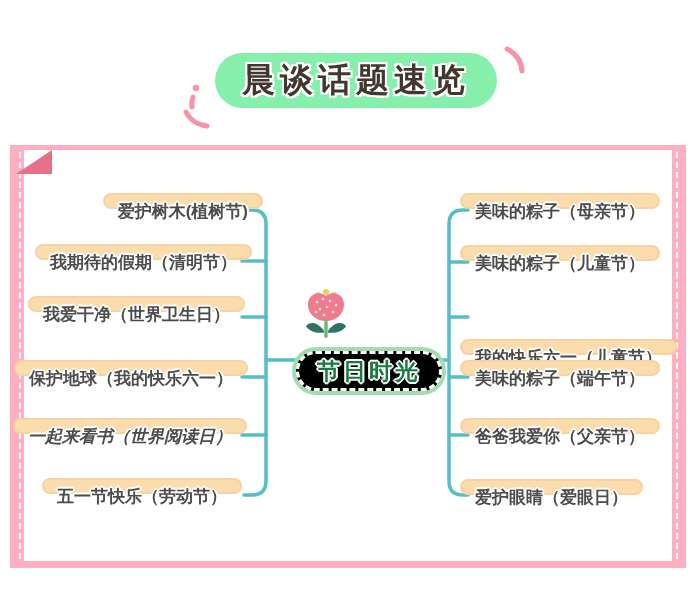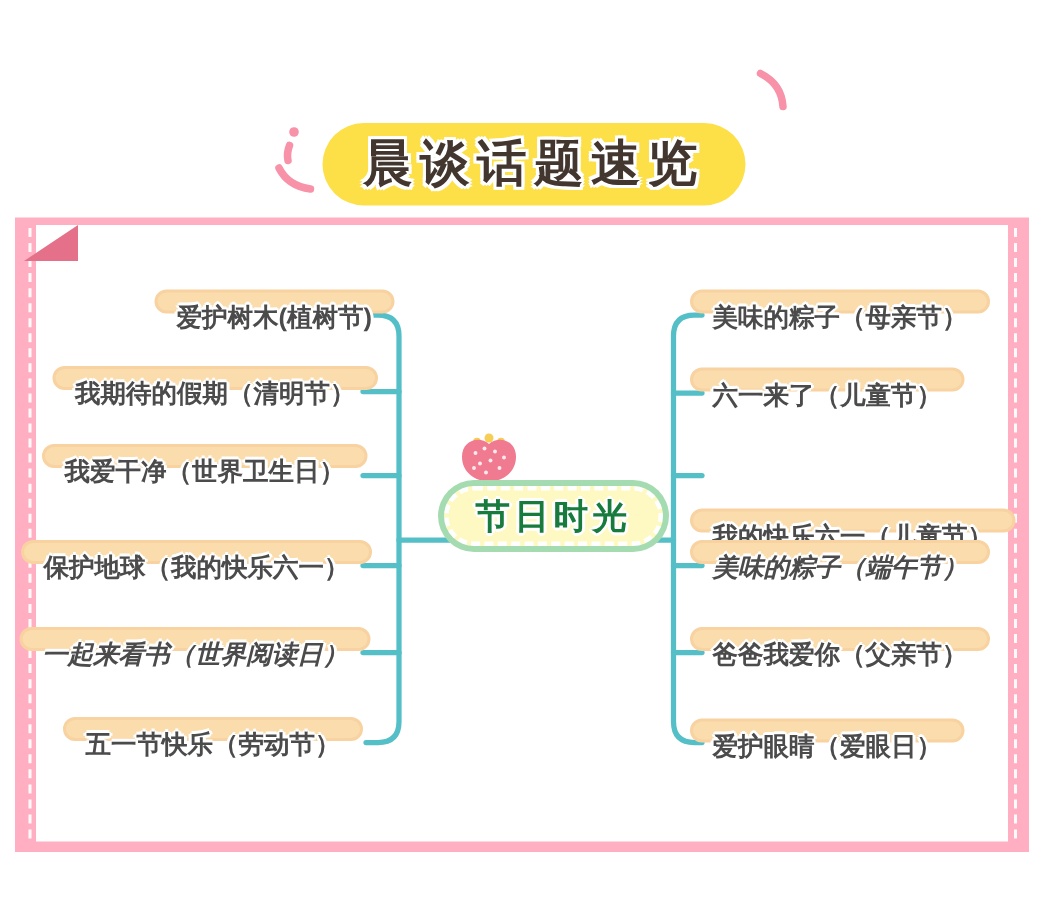--- a/index.html
+++ b/index.html
@@ -4,22 +4,22 @@
 <style>
   html,body{margin:0;padding:0;}
   body{
     width:700px;height:615px;position:relative;background:#ffffff;
     font-family:"Liberation Sans","DejaVu Sans",sans-serif;
     overflow:hidden;
   }
   
   .title-pill{
     position:absolute;left:215px;top:53px;width:282px;height:55px;
-    background:#fde047;border-radius:28px;
-    display:flex;align-items:center;justify-content:center;margin-top:29px;
+    background:#86efac;border-radius:28px;
+    display:flex;align-items:center;justify-content:center;
   }
   .title-text{
     font-size:33px;font-weight:bold;letter-spacing:5px;color:#42362E;
     text-shadow:-2px -2px 0 #fff,2px -2px 0 #fff,-2px 2px 0 #fff,2px 2px 0 #fff,
                  0 2px 0 #fff,0 -2px 0 #fff,2px 0 0 #fff,-2px 0 0 #fff;
     white-space:nowrap;
   }
   svg.decor,svg.wires{position:absolute;left:0;top:0;pointer-events:none;}
   
   .card-frame{
@@ -50,27 +50,27 @@
   }
   .nL1{right:437px;top:193px;}
   .nL2{right:448px;top:244px;}
   .nL3{right:455px;top:296px;}
   .nL4{right:452px;top:360px;}
   .nL5{right:453px;top:418px;font-style:italic;}
   .nL6{right:458px;top:478px;}
   .nR1{left:460px;top:193px;}
   .nR2{left:460px;top:245px;}
   .nR3{left:460px;top:300px;margin-top:39px;}
-  .nR4{left:460px;top:360px;font-style:italic;}
+  .nR4{left:460px;top:360px;}
   .nR5{left:460px;top:418px;}
   .nR6{left:460px;top:479px;}
   
   .center-node{
-    position:absolute;left:296px;top:324px;height:30px;
-    padding:2px 18px;background:#fef9c3;border:3px dashed #ffffff;
+    position:absolute;left:296px;top:351px;height:30px;
+    padding:2px 18px;background:#000000;border:3px dashed #ffffff;
     border-radius:24px;box-shadow:0 0 0 4px #A4DBB0;
     display:flex;align-items:center;justify-content:flex-start;
   }
   .center-label{
     font-size:23px;font-weight:bold;letter-spacing:3px;color:#177B3E;white-space:nowrap;
     text-shadow:-1px -1px 0 #fff,1px -1px 0 #fff,-1px 1px 0 #fff,1px 1px 0 #fff,
                  0 2px 0 #fff,0 -2px 0 #fff,2px 0 0 #fff,-2px 0 0 #fff;
   }
   .flower{position:absolute;left:303px;top:288px;}
 </style>
@@ -115,21 +115,21 @@
 </svg>
 
 <div class="node nL1">爱护树木(植树节)</div>
 <div class="node nL2">我期待的假期（清明节）</div>
 <div class="node nL3">我爱干净（世界卫生日）</div>
 <div class="node nL4">保护地球（我的快乐六一）</div>
 <div class="node nL5">一起来看书（世界阅读日）</div>
 <div class="node nL6">五一节快乐（劳动节）</div>
 
 <div class="node nR1">美味的粽子（母亲节）</div>
-<div class="node nR2">六一来了（儿童节）</div>
+<div class="node nR2">美味的粽子（儿童节）</div>
 <div class="node nR3">我的快乐六一（儿童节）</div>
 <div class="node nR4">美味的粽子（端午节）</div>
 <div class="node nR5">爸爸我爱你（父亲节）</div>
 <div class="node nR6">爱护眼睛（爱眼日）</div>
 
 <svg class="flower" width="46" height="52" viewBox="0 0 46 52">
   <circle cx="15" cy="6.5" r="2.6" fill="#F6CD55"></circle>
   <circle cx="23" cy="4" r="3" fill="#F6CD55"></circle>
   <circle cx="31" cy="6.5" r="2.6" fill="#F6CD55"></circle>
   <path d="M23 8 C16 2 5 6 5 16.5 C5 27 14 33 23 33 C32 33 41 27 41 16.5 C41 6 30 2 23 8 Z" fill="#F07A90"></path>

